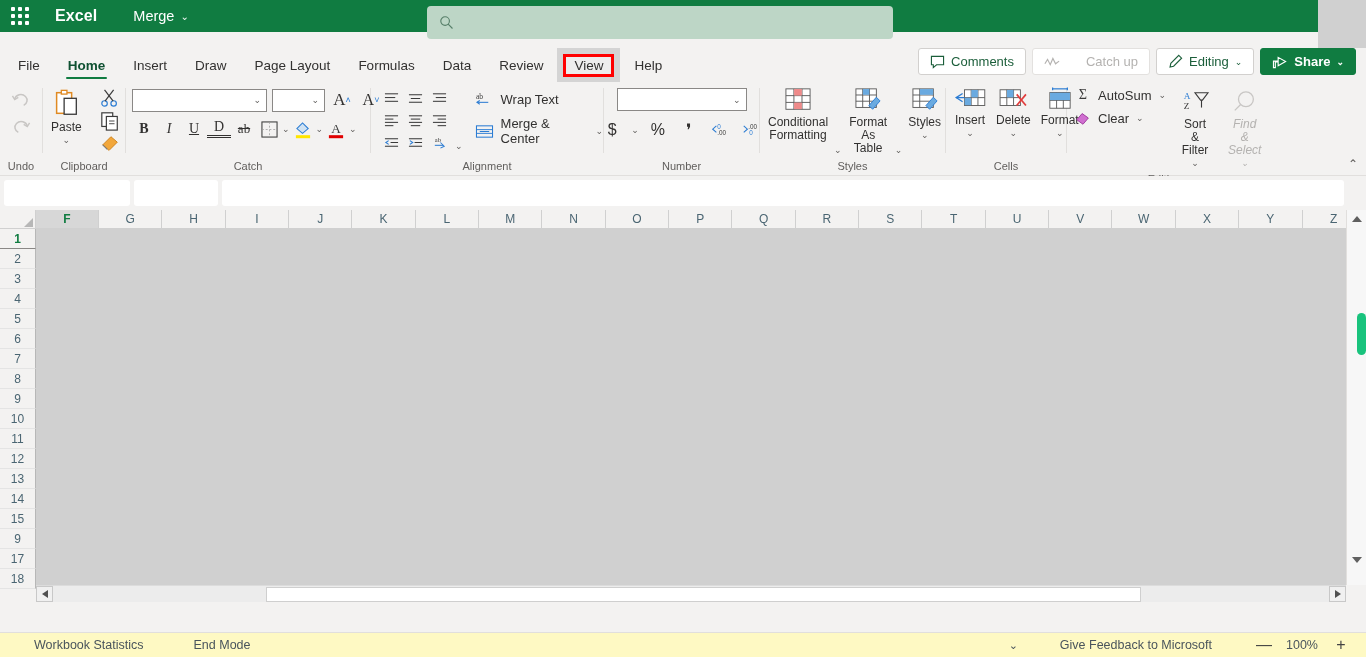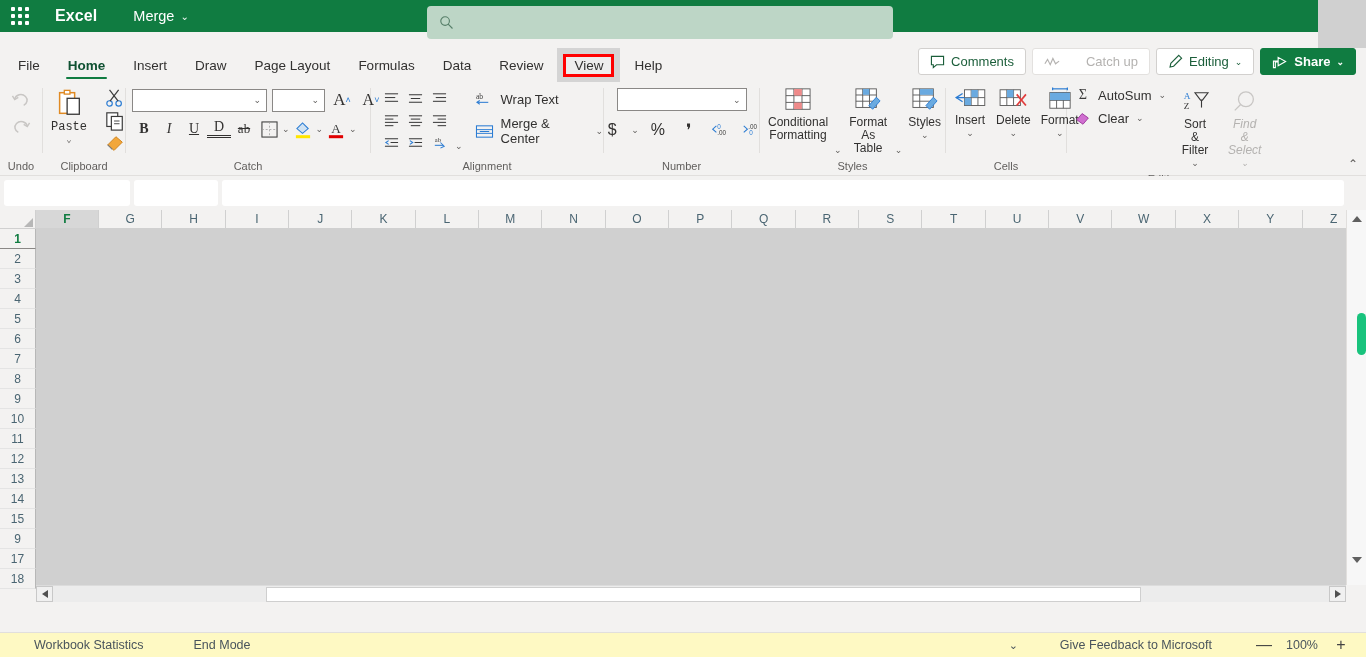--- a/index.html
+++ b/index.html
@@ -107,21 +107,21 @@
   }
   .chevd { font-size: 9px; color: #605e5c; }
 
   
   .undo-group { width: 42px; align-items: center; }
   .undo-group .gbody { flex-direction: column; gap: 3px; align-items: center; padding-top: 6px;}
   .arrowbtn { width: 26px; height: 24px; display:flex; align-items:center; justify-content:center; cursor:pointer;}
 
   
   .clip-group { width: 82px; }
-  .clip-group .gbody { padding-left: 4px; gap: 14px; font-family: Liberation Mono, monospace; }
+  .clip-group .gbody { padding-left: 4px; gap: 14px; }
   .clip-small-col { display: flex; flex-direction: column; gap: 3px; padding-top: 2px; }
 
   
   .font-group { width: 244px; }
   .font-group .gbody { flex-direction: column; padding-left: 6px; gap: 5px; padding-top: 6px; }
   .fontrow1 { display: flex; align-items: center; gap: 5px; }
   .combo {
     height: 23px; border: 1px solid #8a8886; background: #fff; display: flex; align-items: center;
     justify-content: flex-end; padding-right: 5px; cursor: pointer;
   }

